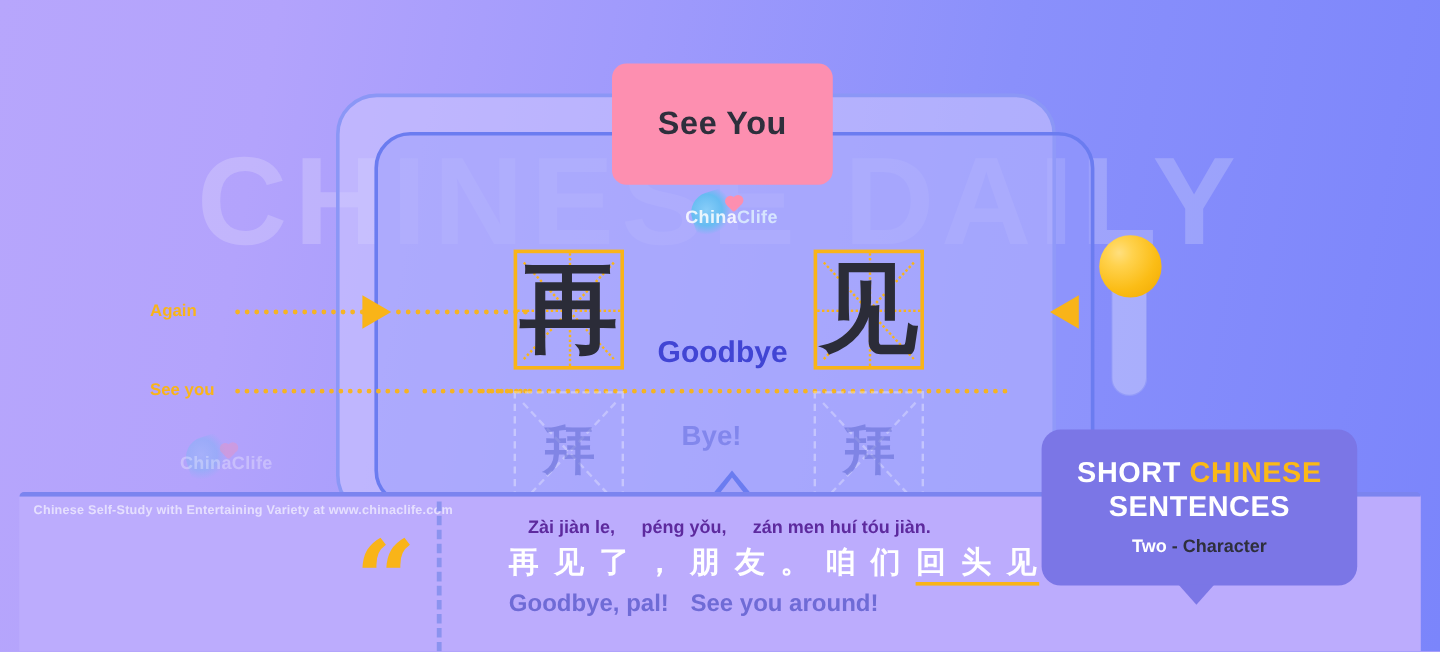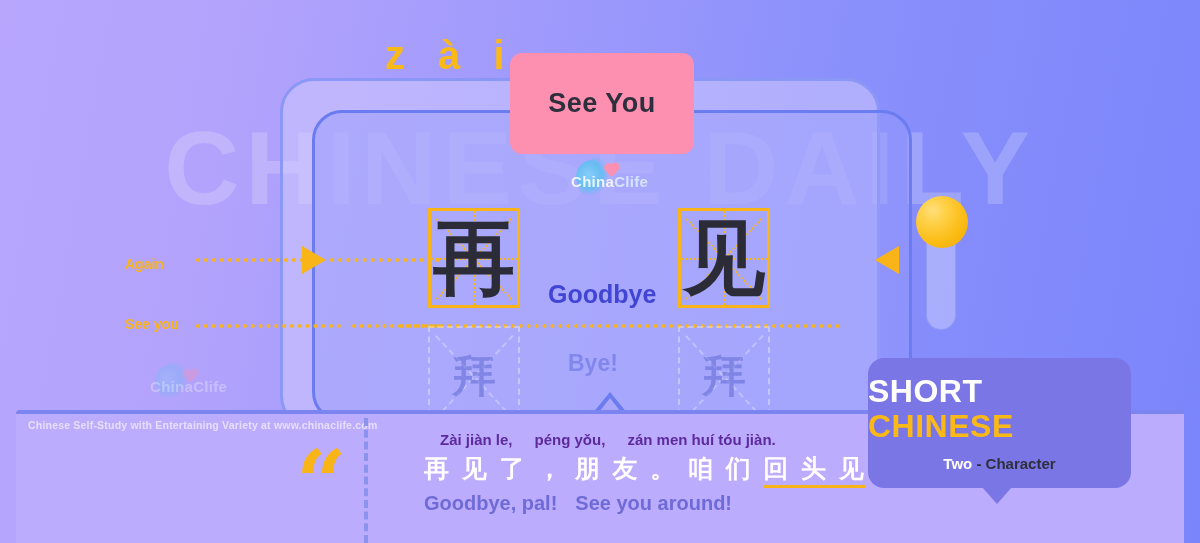--- a/index.html
+++ b/index.html
@@ -99,21 +99,21 @@
   }
   .logo-heart::before{ top:-4.5px; left:0; }
   .logo-heart::after{ top:0; left:4.5px; }
   .heart-center{ left:607px; top:166px; }
   .heart-lower{ left:186px; top:372px; opacity:.35; }
 
   
   .row-label {
     position:absolute; font-size:14px; font-weight:bold; color:#f9b418;
   }
-  .label-again  { left:125px; top:256px; }
+  .label-again  { left:125px; top:250px; }
   .label-seeyou { left:125px; top:316px; }
 
   .dotline {
     position:absolute; height:0;
     border-top:4px dotted #f9b418; opacity:.95;
   }
   .dot-again-1 { left:196px; top:258px; width:108px; }
   .dot-again-2 { left:330px; top:258px; width:110px; }
   .dot-seeyou-1{ left:196px; top:324px; width:145px; }
   .dot-seeyou-2{ left:352px; top:324px; width:88px; }
@@ -239,21 +239,21 @@
   .sent-en .gap { display:inline-block; width:18px; }
 
   
   .badge-right {
     position:absolute; left:868px; top:358px; width:263px; height:130px;
     background:#7b76e6; border-radius:16px;
     display:flex; flex-direction:column; align-items:center; justify-content:center;
     gap:2px;
   }
   .badge-right .l1, .badge-right .l2 {
-    font-size:32px; font-weight:bold; color:#ffffff; letter-spacing:.5px;
+    font-size:24px; font-weight:bold; color:#ffffff; letter-spacing:.5px;
     line-height:1.1;
   }
   .badge-right .l1 .hi { color:#fbb917; }
   .badge-right .l3 {
     margin-top:9px; font-size:15px; font-weight:bold; color:#2e2f3c;
   }
   .badge-right .l3 .hi { color:#ffffff; }
   .badge-right-tail {
     position:absolute; left:982px; top:487px;
     width:0;height:0;
@@ -267,21 +267,20 @@
 
 <div id="stage">
 
   <div class="wm-big">CHINESE DAILY</div>
 
   <div class="frame-outer"></div>
   <div class="frame-inner"></div>
   <div class="frame-inner-pointer"></div>
   <div class="frame-inner-pointer-fill"></div>
 
-  <div class="pinyin pinyin-zai">z à i</div>
 
   <div class="badge-seeyou">
     <span>See You</span>
   </div>
 
   <div class="logo-bird bird-center"></div>
   <div class="logo-heart heart-center"></div>
   <div class="logo-wm logo-center">
     <span class="lw-a">China</span><span class="lw-b">Clife</span>
   </div>
@@ -347,19 +346,20 @@
   </div>
 
   <div class="sent-en">
     <span>Goodbye, pal!</span><span class="gap"></span><span>See you around!</span>
   </div>
 
   <div class="badge-right">
     <div class="l1">
       <span>SHORT </span><span class="hi">CHINESE</span>
     </div>
+    <div class="l2">SENTENCES</div>
     <div class="l3">
       <span class="hi">Two</span><span> - Character</span>
     </div>
   </div>
   <div class="badge-right-tail"></div>
 
 </div>
 
 </body></html>

